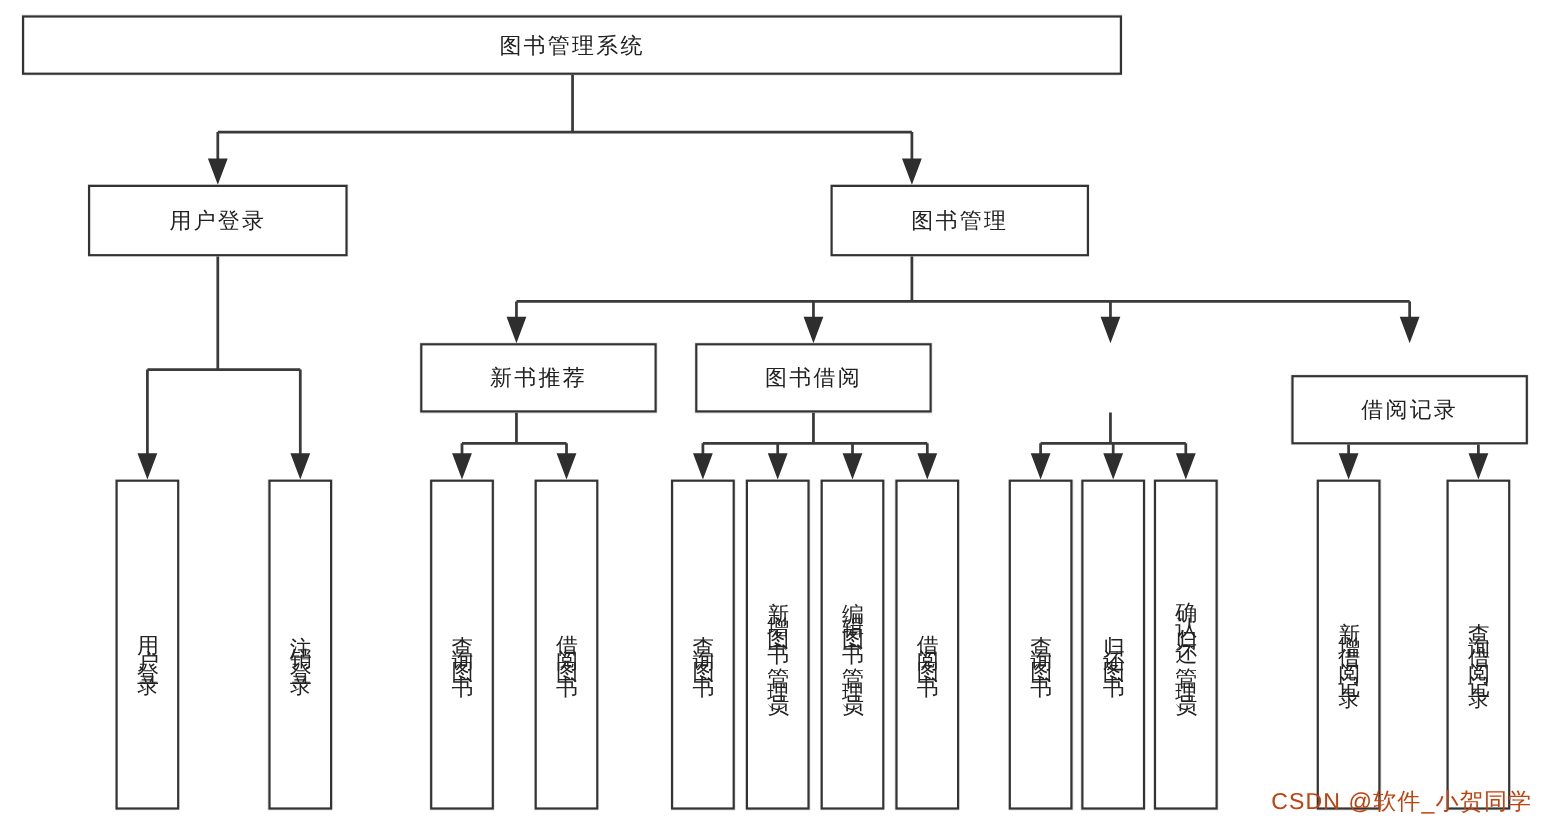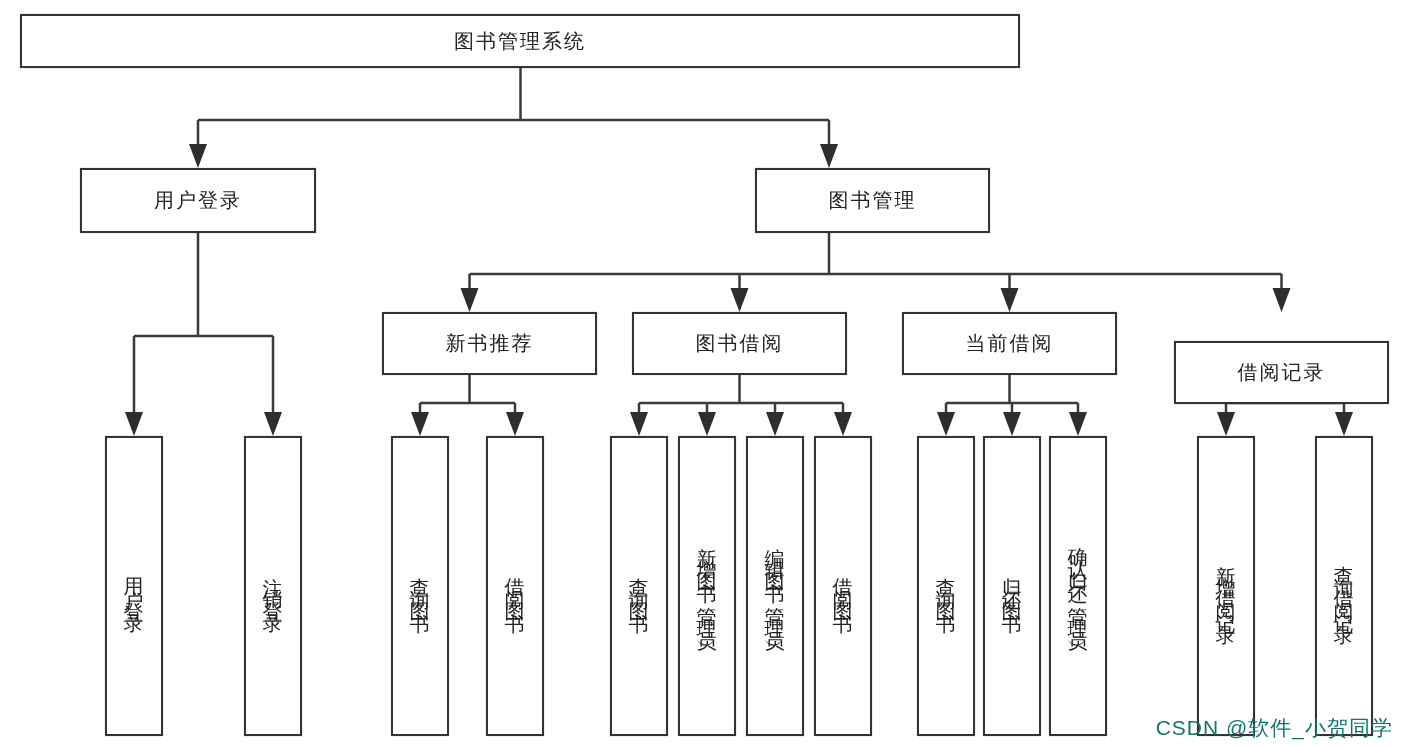--- a/index.html
+++ b/index.html
@@ -16,21 +16,21 @@
   .hlabel{font-size:20px;letter-spacing:2px;white-space:nowrap;text-align:center;}
   .l1{top:168px;height:65px;}
   .row3{top:312px;height:63px;width:215px;}
   .leaf{top:436px;width:58px;height:300px;}
   .vtext{
     writing-mode:vertical-rl;text-orientation:mixed;
     font-size:20px;line-height:1;letter-spacing:12px;color:#222222;white-space:nowrap;
   }
   .watermark{
     position:absolute;right:12px;bottom:5px;font-size:21px;letter-spacing:1px;
-    color:#0f766e;z-index:5;white-space:nowrap;
+    color:#c2410c;z-index:5;white-space:nowrap;
   }
 </style>
 </head>
 <body>
 
 <div class="canvas">
 
   <svg class="connectors" viewBox="0 0 1405 747" xmlns="http://www.w3.org/2000/svg">
     <g stroke="#3a3a3a" stroke-width="2.5" fill="none">
       <path d="M520.5 68 V120 M198 120 H829 M198 120 V145 M829 120 V145"></path>
@@ -69,23 +69,20 @@
   <div class="box leaf" style="left:244px;">
     <span class="vtext">注销登录</span>
   </div>
 
   <div class="box row3" style="left:362px;margin-left:20px;">
     <span class="hlabel">新书推荐</span>
   </div>
   <div class="box row3" style="left:632px;">
     <span class="hlabel">图书借阅</span>
   </div>
-  <div class="box row3" style="left:902px;">
-    <span class="hlabel">当前借阅</span>
-  </div>
   <div class="box row3" style="left:1174px;margin-top:29px;">
     <span class="hlabel">借阅记录</span>
   </div>
 
   <div class="box leaf" style="left:391px;">
     <span class="vtext">查询图书</span>
   </div>
   <div class="box leaf" style="left:486px;">
     <span class="vtext">借阅图书</span>
   </div>

